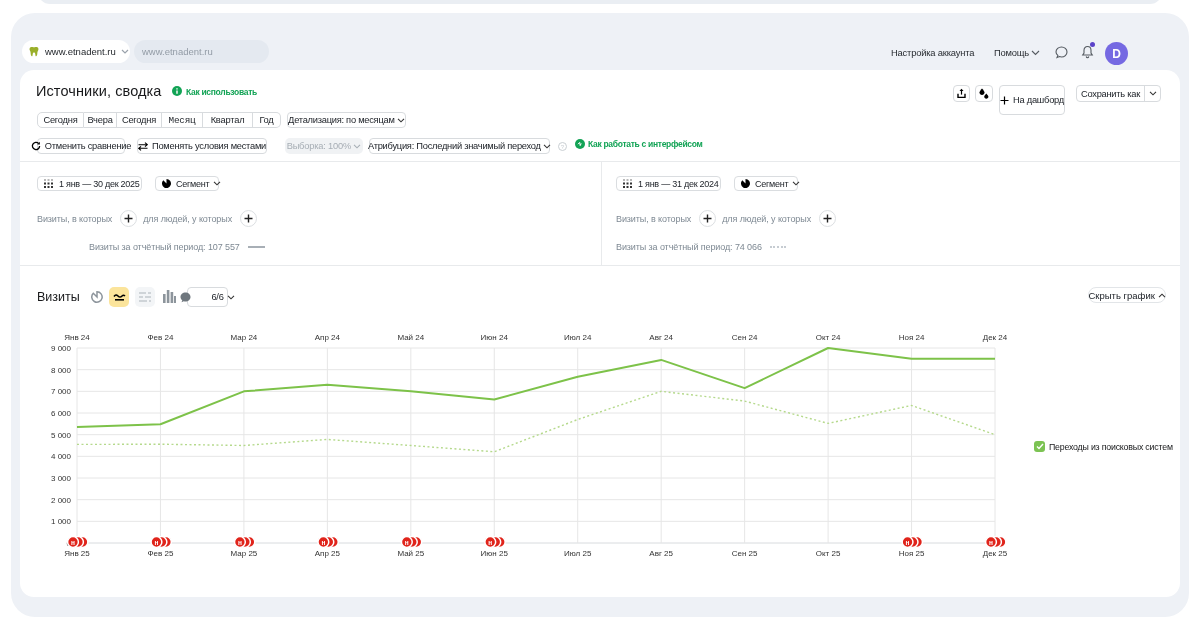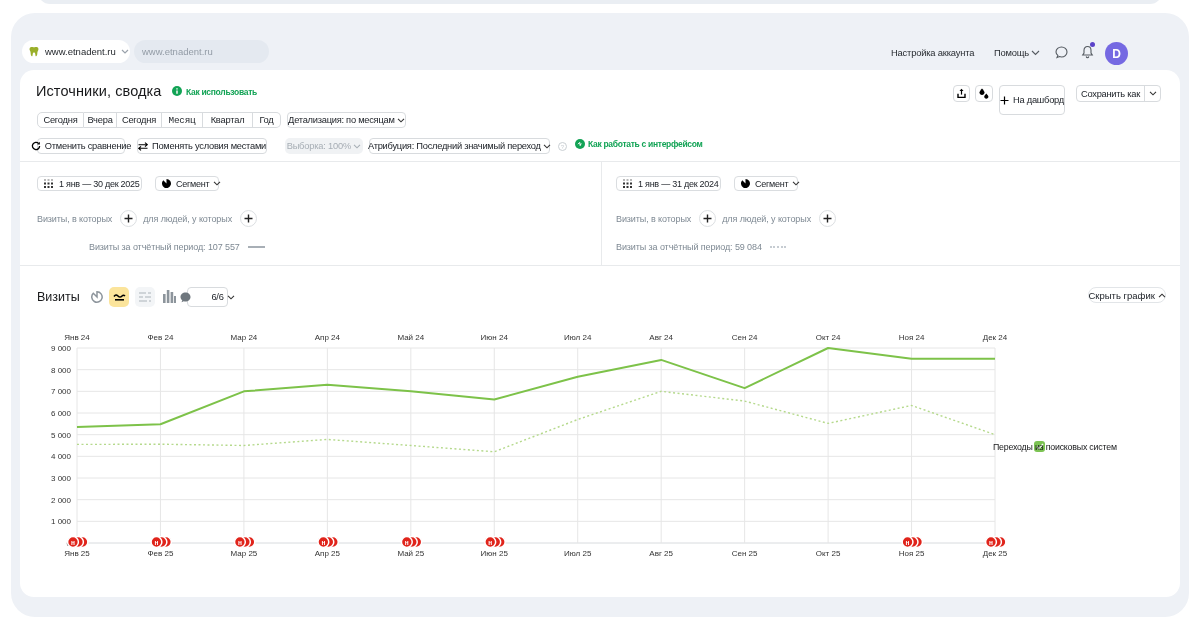--- a/index.html
+++ b/index.html
@@ -213,21 +213,21 @@
         </svg>
       </div>
     <span class="gray ftext" style="margin-left:6px;">для людей, у которых</span>
     <div class="pluscirc">
         <svg width="9" height="9" viewBox="0 0 9 9">
           <path d="M4.5 0.5 L4.5 8.5 M0.5 4.5 L8.5 4.5" stroke="#222" stroke-width="1.4"></path>
         </svg>
       </div>
   </div>
   <div class="abs filterrow" style="left:616px;top:238px;">
-    <span class="gray ftext">Визиты за отчётный период: 59 084</span>
+    <span class="gray ftext">Визиты за отчётный период: 74 066</span>
     <div style="margin-left:8px;width:16px;height:0;border-top:2px dotted #c6ccd2;"></div>
   </div>
 
   <span class="abs" style="left:37px;top:290px;font-size:12.5px;color:#17181a;">Визиты</span>
   <svg class="abs" style="left:91px;top:291px;" width="12" height="12" viewBox="0 0 12 12">
       <path d="M6 0.8 A5.2 5.2 0 1 1 2.3 2.3 L6 6 Z" fill="none" stroke="#8d959c" stroke-width="1.5"></path>
     </svg>
   <div class="abs" style="left:109px;top:287px;width:20px;height:20px;background:#fbe49b;border-radius:5px;display:flex;align-items:center;justify-content:center;">
     <svg width="13" height="10" viewBox="0 0 13 10">
         <path d="M1 4.5 C2.5 2.5 3.5 2.5 5 4 C6.5 5.5 7.5 5.5 9 4 C10 3 11 3 12 4" stroke="#000" stroke-width="1.6" fill="none"></path>
@@ -355,21 +355,21 @@
     <circle cx="966.00" cy="212" r="5.4" fill="#e0241b" stroke="#fff" stroke-width="1.5"></circle>
     <circle cx="961.00" cy="212" r="5.4" fill="#e0241b" stroke="#fff" stroke-width="1.5"></circle>
     <text x="961.00" y="214.5" font-size="6.5" fill="#fff" text-anchor="middle" font-weight="bold" font-family="Liberation Sans">н</text>
   </svg>
 
   <div class="abs" style="left:1034px;top:441px;width:11px;height:11px;background:#7cc353;border-radius:3px;display:flex;align-items:center;justify-content:center;">
       <svg width="8" height="7" viewBox="0 0 8 7">
         <path d="M1 3.5 L3 5.5 L7 1" stroke="#fff" stroke-width="1.4" fill="none"></path>
       </svg>
     </div>
-  <span class="abs" style="left:993px;top:442px;font-size:8.8px;letter-spacing:-0.2px;white-space:nowrap;color:#17181a;">Переходы из поисковых систем</span>
+  <span class="abs" style="left:1049px;top:442px;font-size:8.8px;letter-spacing:-0.2px;white-space:nowrap;color:#17181a;">Переходы из поисковых систем</span>
 </div>
 
 <style>
 .seg { border:1px solid #d8dbde; border-left-width:0; font-size:9.3px; letter-spacing:-0.2px; white-space:nowrap; color:#21252b;
   display:flex; align-items:center; justify-content:center; background:#fff; }
 .seg:first-child { border-left-width:1px; border-radius:5px 0 0 5px; }
 .seg:last-child { border-radius:0 5px 5px 0; }
 </style>
 
 </body></html>

